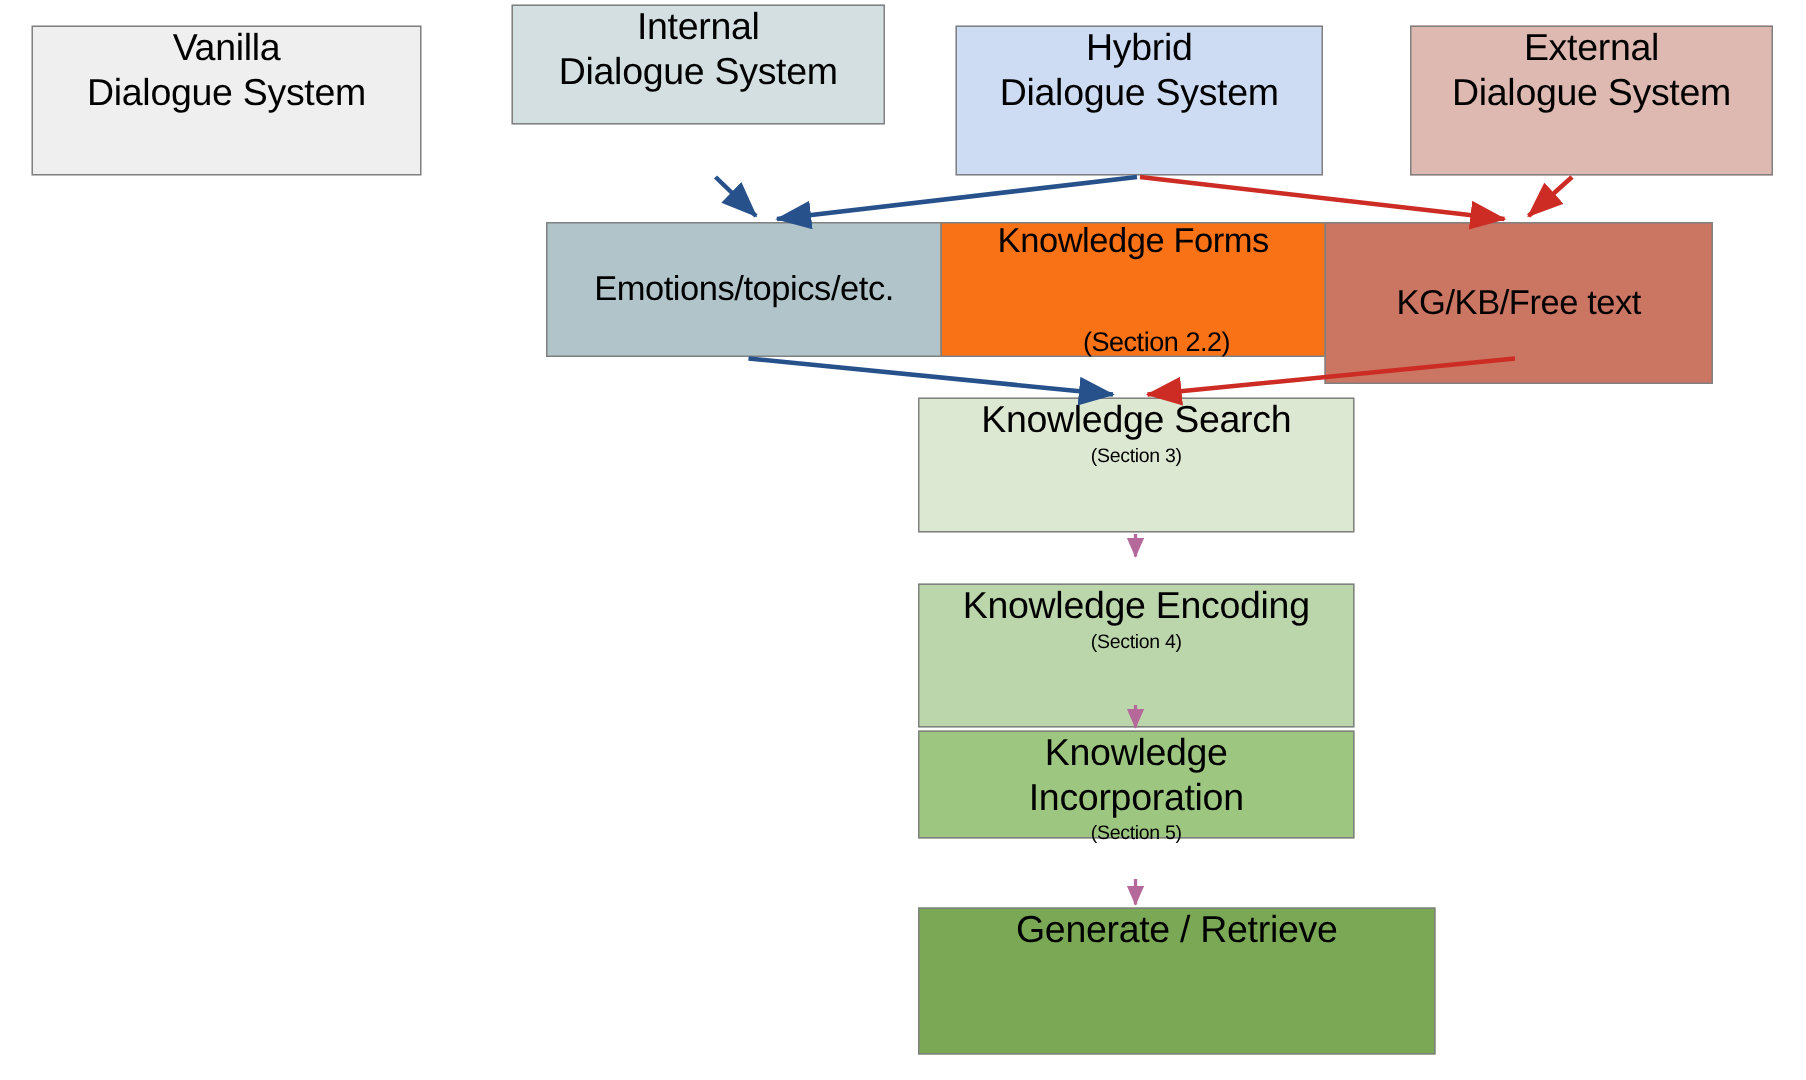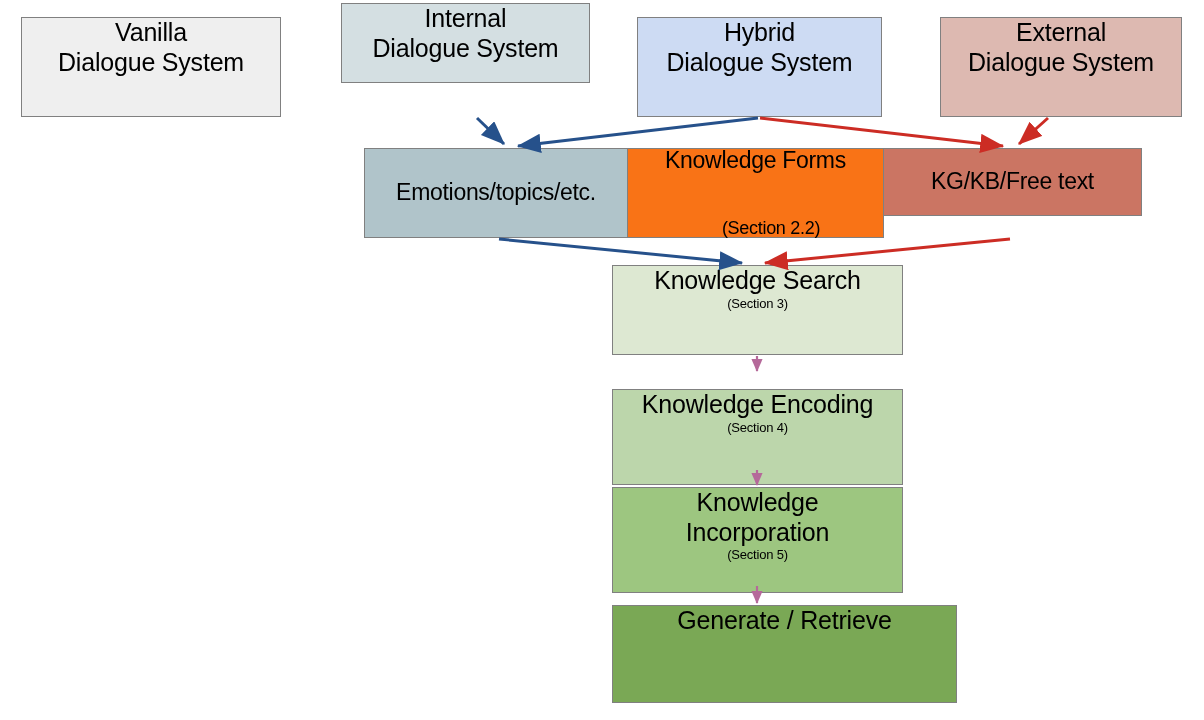--- a/index.html
+++ b/index.html
@@ -84,35 +84,35 @@
 
   <div class="band-seg" style="left:364px; top:148px; width:264px; height:90px; background:#b0c4ca;">
     <div class="title">Emotions/topics/etc.</div>
   </div>
 
   <div class="band-seg" style="left:627px; top:148px; width:257px; height:90px; background:#f97316;gap:44px;">
     <div class="title">Knowledge Forms</div>
     <div class="sub">(Section 2.2)</div>
   </div>
 
-  <div class="band-seg" style="left:883px; top:148px; width:259px; height:68px; background:#cb7563;">
+  <div class="band-seg" style="left:883px; top:148px; width:259px; height:108px; background:#cb7563;">
     <div class="title">KG/KB/Free text</div>
   </div>
 
   <div class="node" style="left:612px; top:265px; width:291px; height:90px; background:#dde8d2;">
     <div class="title">Knowledge Search</div>
     <div class="sub">(Section 3)</div>
   </div>
 
   <div class="node" style="left:612px; top:373px; width:291px; height:96px; background:#bcd6ab;margin-top:16px;">
     <div class="title">Knowledge Encoding</div>
     <div class="sub">(Section 4)</div>
   </div>
 
-  <div class="node" style="left:612px; top:487px; width:291px; height:106px; background:#9dc680;">
+  <div class="node" style="left:612px; top:487px; width:291px; height:72px; background:#9dc680;">
     <div class="title">Knowledge</div>
     <div class="title">Incorporation</div>
     <div class="sub">(Section 5)</div>
   </div>
 
   <div class="node" style="left:612px; top:605px; width:345px; height:98px; background:#7aa855;">
     <div class="title">Generate / Retrieve</div>
   </div>
 
   <svg class="edges" viewBox="0 0 1204 720">

